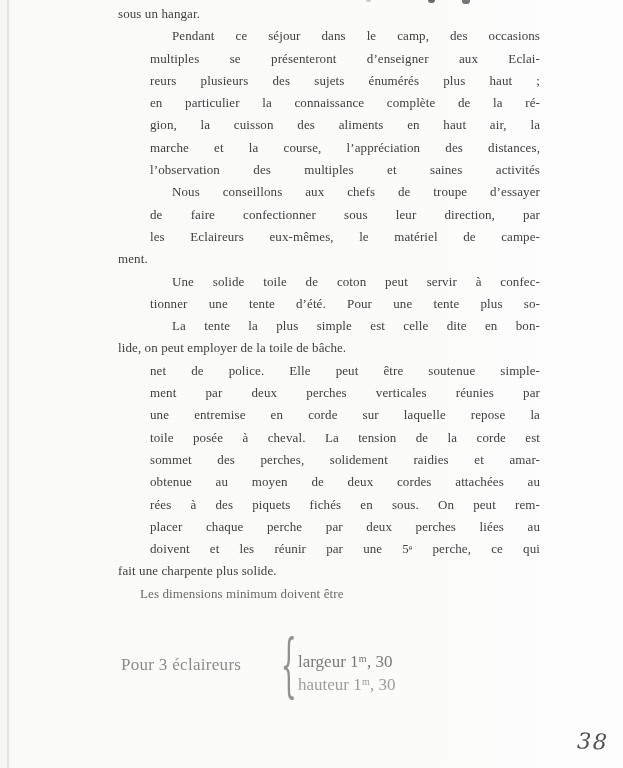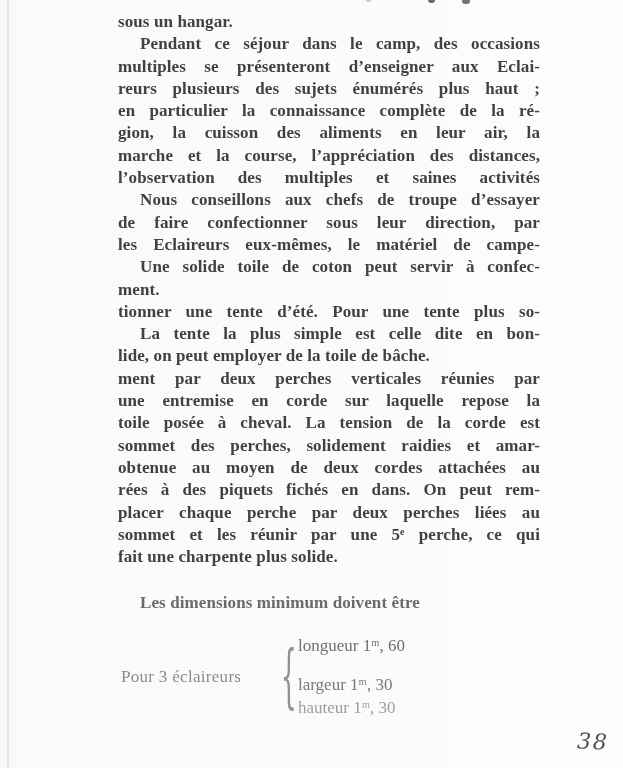--- a/index.html
+++ b/index.html
@@ -31,40 +31,40 @@
     top: 0;
     background: #6a6a6a;
     border-radius: 0 0 3px 3px;
   }
   .frag-a { left: 428px; width: 7px; height: 3px; }
   .frag-b { left: 462px; width: 8px; height: 4px; background: #757575; }
   .frag-c { left: 366px; width: 5px; height: 2px; background: #c9c9c7; }
   .text-col {
     position: absolute;
     left: 118px;
-    top: 11px;
+    top: 3px;
     width: 422px;
-    font-size: 17px;
+    font-size: 13px;
     line-height: 22.3px;
     letter-spacing: 0.1px;
-    font-weight: bold;
   }
   .line {
     white-space: normal;
     text-align: left;
     color: #414141;
   }
   .line.justify {
     text-align: justify;
     text-align-last: justify;
+    margin-left: 32px;
   }
   .line.indent {
     padding-left: 22px;
   }
-  .line.tone-mid { color: #6a6a6a; margin-top: 24px; }
+  .line.tone-mid { color: #6a6a6a; }
   .dim-block {
     position: absolute;
     left: 118px;
     top: 634px;
     display: flex;
     align-items: center;
     font-size: 17px;
   }
   .dim-label {
     width: 159px;
@@ -110,48 +110,48 @@
   <div class="fragment frag-c"></div>
   <div class="fragment frag-a"></div>
   <div class="fragment frag-b"></div>
 
   <div class="text-col">
       <div class="line">sous un hangar.</div>
       <div class="line justify indent">Pendant ce séjour dans le camp, des occasions</div>
       <div class="line justify">multiples se présenteront d’enseigner aux Eclai-</div>
       <div class="line justify">reurs plusieurs des sujets énumérés plus haut ;</div>
       <div class="line justify">en particulier la connaissance complète de la ré-</div>
-      <div class="line justify">gion, la cuisson des aliments en leur air, la</div>
+      <div class="line justify">gion, la cuisson des aliments en haut air, la</div>
       <div class="line justify">marche et la course, l’appréciation des distances,</div>
       <div class="line justify">l’observation des multiples et saines activités</div>
       <div class="line justify indent">Nous conseillons aux chefs de troupe d’essayer</div>
       <div class="line justify">de faire confectionner sous leur direction, par</div>
       <div class="line justify">les Eclaireurs eux-mêmes, le matériel de campe-</div>
+      <div class="line">ment.</div>
       <div class="line justify indent">Une solide toile de coton peut servir à confec-</div>
-      <div class="line">ment.</div>
       <div class="line justify">tionner une tente d’été. Pour une tente plus so-</div>
       <div class="line justify indent">La tente la plus simple est celle dite en bon-</div>
       <div class="line">lide, on peut employer de la toile de bâche.</div>
+      <div class="line justify">net de police. Elle peut être soutenue simple-</div>
       <div class="line justify">ment par deux perches verticales réunies par</div>
       <div class="line justify">une entremise en corde sur laquelle repose la</div>
       <div class="line justify">toile posée à cheval. La tension de la corde est</div>
       <div class="line justify">sommet des perches, solidement raidies et amar-</div>
       <div class="line justify">obtenue au moyen de deux cordes attachées au</div>
-      <div class="line justify">rées à des piquets fichés en dans. On peut rem-</div>
+      <div class="line justify">rées à des piquets fichés en sous. On peut rem-</div>
       <div class="line justify">placer chaque perche par deux perches liées au</div>
-      <div class="line justify">sommet et les réunir par une 5ᵉ perche, ce qui</div>
+      <div class="line justify">doivent et les réunir par une 5ᵉ perche, ce qui</div>
       <div class="line">fait une charpente plus solide.</div>
       <div class="line indent tone-mid">Les dimensions minimum doivent être</div>
     </div>
 
   <div class="dim-block">
     <div class="dim-label">Pour 3 éclaireurs</div>
     <div class="dim-brace">{</div>
     <div class="dim-items">
-      <div class="dim-item-0">longueur 1ᵐ, 60</div>
       <div class="dim-item-1">largeur 1ᵐ, 30</div>
       <div class="dim-item-2">hauteur 1ᵐ, 30</div>
     </div>
   </div>
 
   <div class="handwritten">38</div>
 
 </div>
 
 </body></html>

